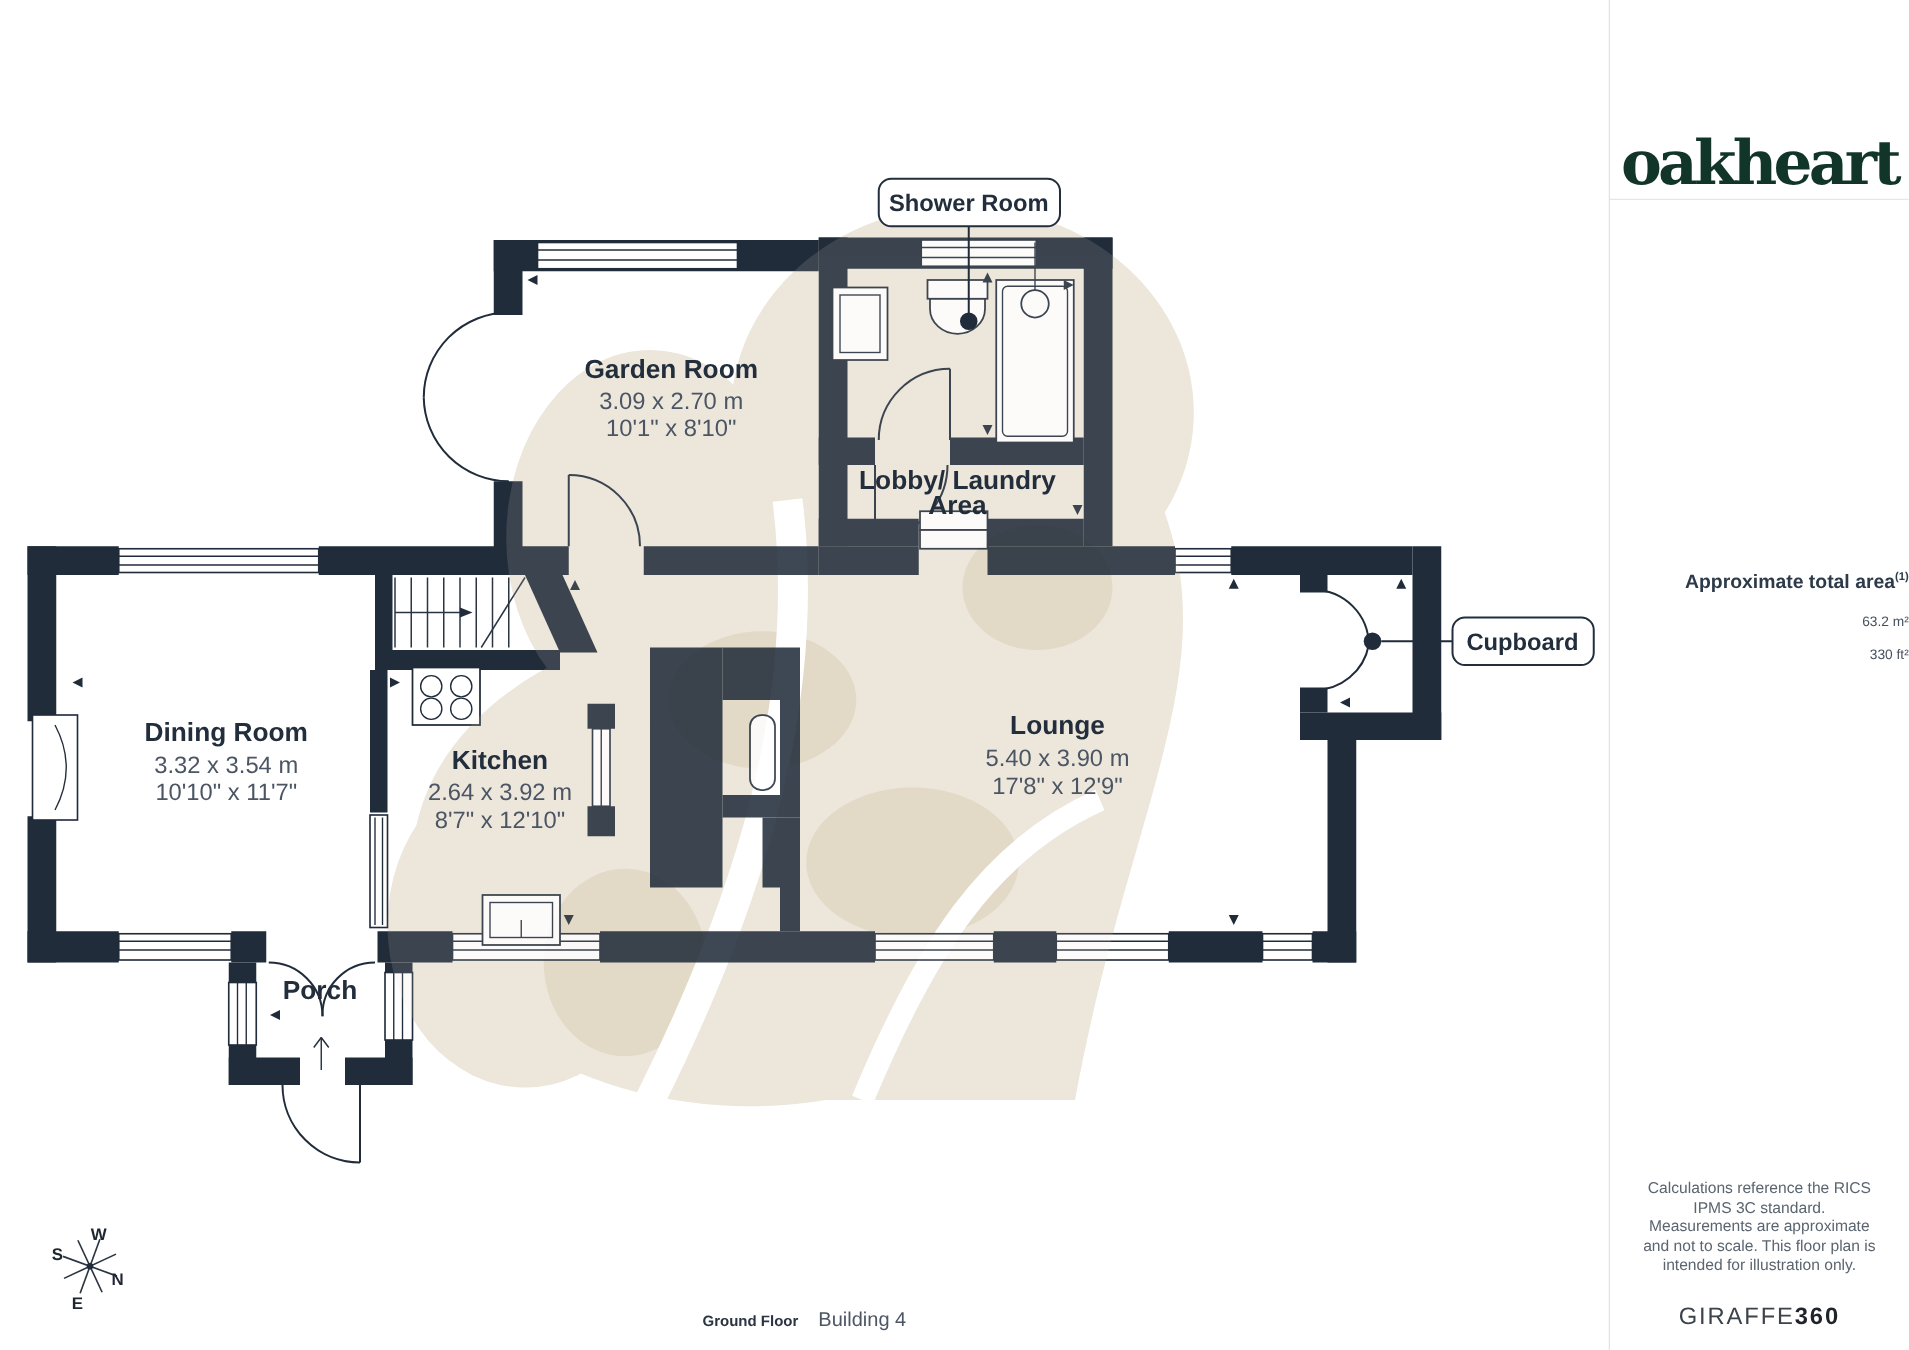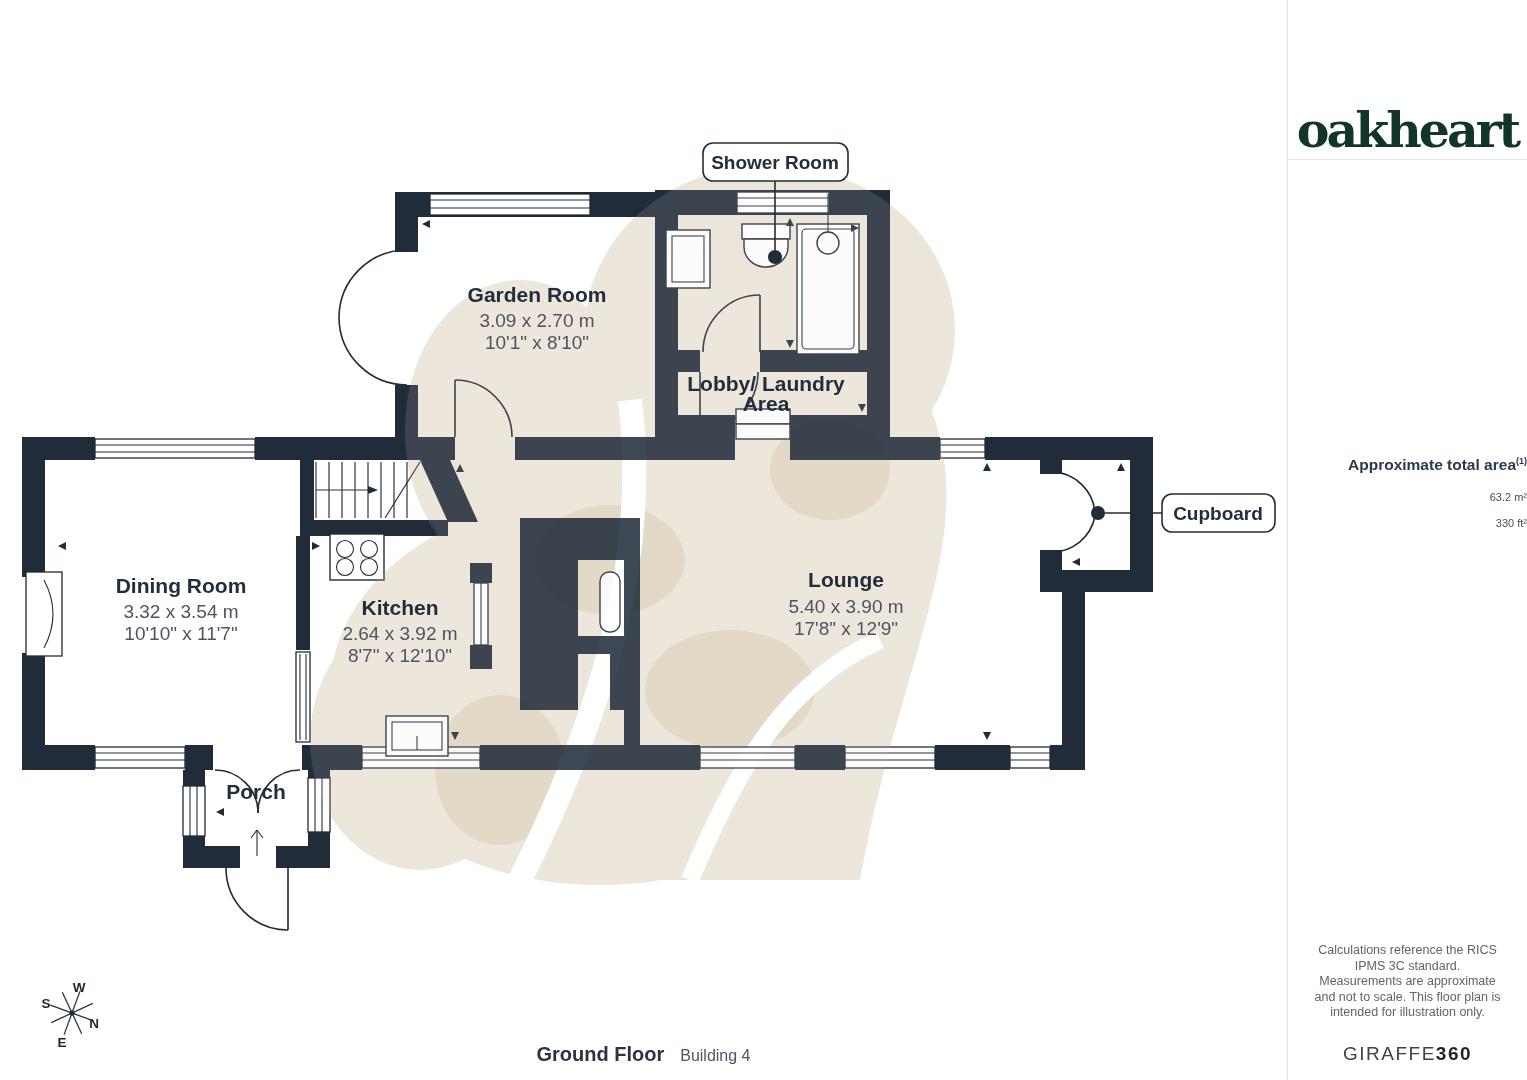--- a/index.html
+++ b/index.html
@@ -1,20 +1,20 @@
 <!DOCTYPE html>
 <html><head>
 <meta charset="utf-8">
 <style>
   html,body{margin:0;padding:0;background:#ffffff;}
   body{width:1527px;height:1080px;position:relative;font-family:"Liberation Sans",sans-serif;overflow:hidden;}
   .plan-area{position:absolute;left:0;top:0;width:1287px;height:1080px;background:#ffffff;}
   .plan-area svg{position:absolute;left:0;top:0;}
   .footer-bar{position:absolute;left:0;bottom:14px;width:1287px;text-align:center;}
-  .footer-bar .floor{font-weight:bold;font-size:20px;color:#2b3442;}
+  .footer-bar .floor{font-weight:bold;font-size:12px;color:#2b3442;}
   .footer-bar .building{font-size:16px;color:#4c5664;margin-left:16px;}
 
   .sidebar{position:absolute;right:0;top:0;width:239px;height:1080px;background:#ffffff;border-left:1px solid #e2e2e2;}
   .logo-sec{position:absolute;top:0;left:0;width:100%;height:159px;border-bottom:1px solid #e6e6e6;display:flex;align-items:flex-end;justify-content:center;}
   .logo{font-family:"DejaVu Serif",serif;font-weight:700;font-size:49px;letter-spacing:-3px;color:#123529;}
   .area-sec{position:absolute;top:456px;left:0;width:100%;text-align:right;color:#46505c;}
   .area-title{font-size:15.5px;font-weight:bold;color:#2c3a49;margin-bottom:10px;}
   .area-title sup{font-size:9px;}
   .area-val{font-size:11px;line-height:26px;}
   .foot-sec{position:absolute;top:857px;left:0;width:100%;height:60px;border-top:1px solid #e6e6e6;border-bottom:1px solid #e6e6e6;display:flex;align-items:center;justify-content:center;font-size:12.5px;color:#5b6570;}

